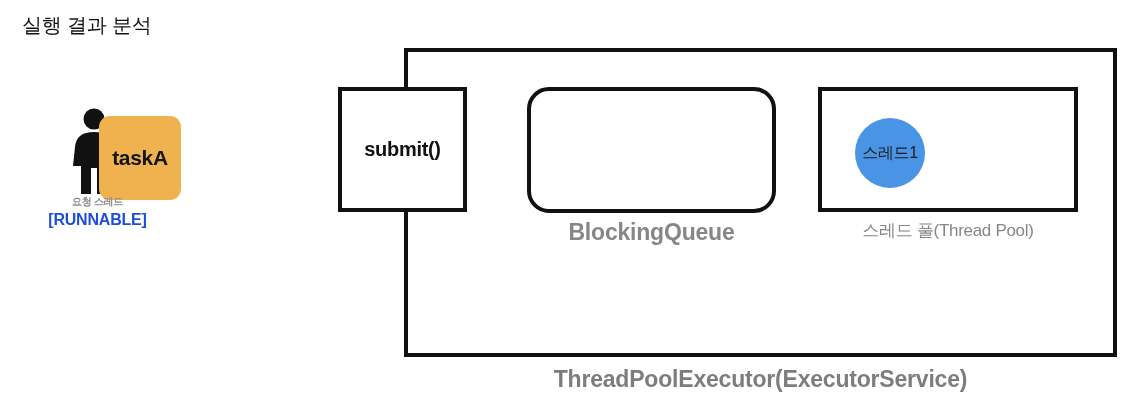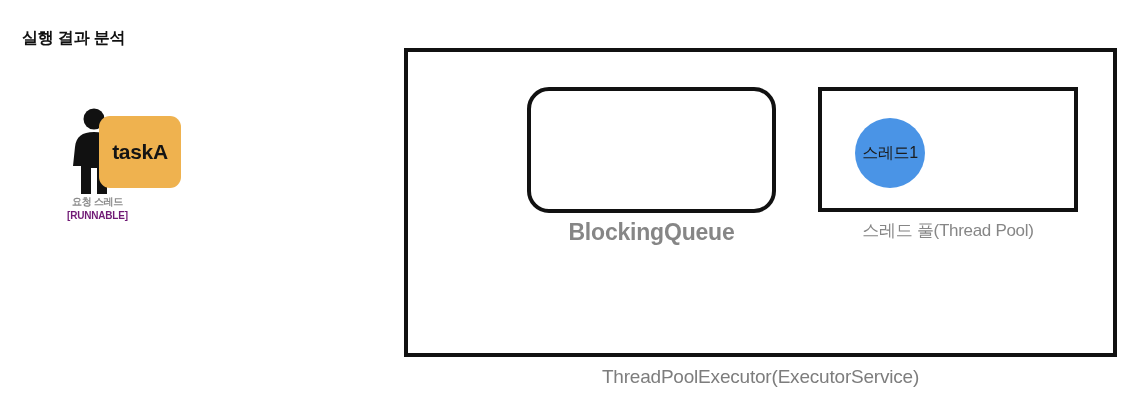--- a/index.html
+++ b/index.html
@@ -17,23 +17,23 @@
     width: 1140px;
     height: 406px;
     background: #ffffff;
     overflow: hidden;
   }
 
   
   #section-title {
     position: absolute;
     left: 22px;
-    top: 28px;
-    font-size: 16px;
-    font-weight: bold;
+    top: 12px;
+    font-size: 20px;
+    font-weight: normal;
     color: #111111;
     letter-spacing: -0.2px;
     white-space: nowrap;
   }
 
   
   #actor-group {
     position: absolute;
     left: 30px;
     top: 100px;
@@ -47,21 +47,21 @@
     top: 8px;
     width: 52px;
     height: 88px;
   }
 
   #task-box {
     position: absolute;
     left: 99px;
     top: 116px;
     width: 82px;
-    height: 72px;
+    height: 84px;
     background: #efb24f;
     border-radius: 11px;
     display: flex;
     align-items: center;
     justify-content: center;
   }
   #task-box-label {
     font-size: 21px;
     font-weight: bold;
     color: #141414;
@@ -77,23 +77,23 @@
     line-height: 1.25;
   }
   .actor-caption-primary {
     font-size: 10px;
     font-weight: bold;
     color: #8b8b8b;
     letter-spacing: -0.3px;
     display: block;
   }
   .actor-caption-state {
-    font-size: 10px;
-    font-weight: bold;
-    color: #701a75;
+    font-size: 16px;
+    font-weight: bold;
+    color: #1d4ed8;
     letter-spacing: -0.2px;
     display: block;
     margin-top: 1px;
   }
 
   
   #executor-container {
     position: absolute;
     left: 404px;
     top: 48px;
@@ -103,22 +103,22 @@
     box-sizing: border-box;
     background: transparent;
   }
 
   #executor-caption {
     position: absolute;
     left: 404px;
     top: 366px;
     width: 713px;
     text-align: center;
-    font-size: 19px;
-    font-weight: normal;
+    font-size: 23px;
+    font-weight: bold;
     color: #7d7d7d;
     letter-spacing: -0.2px;
     white-space: nowrap;
   }
 
   
   #submit-box {
     position: absolute;
     left: 338px;
     top: 87px;
@@ -232,20 +232,23 @@
     <span id="task-box-label">taskA</span>
   </div>
 
   <div id="actor-caption">
     <span class="actor-caption-primary">요청 스레드</span>
     <span class="actor-caption-state">[RUNNABLE]</span>
   </div>
 
   <div id="executor-container"></div>
 
+  <div id="submit-box">
+    <span id="submit-box-label">submit()</span>
+  </div>
 
   <div id="blocking-queue-box"></div>
   <div id="blocking-queue-caption">BlockingQueue</div>
 
   <div id="thread-pool-box"></div>
   <div id="thread-node-1">
     <span id="thread-node-1-label">스레드1</span>
   </div>
   <div id="thread-pool-caption">스레드 풀(Thread Pool)</div>
 

